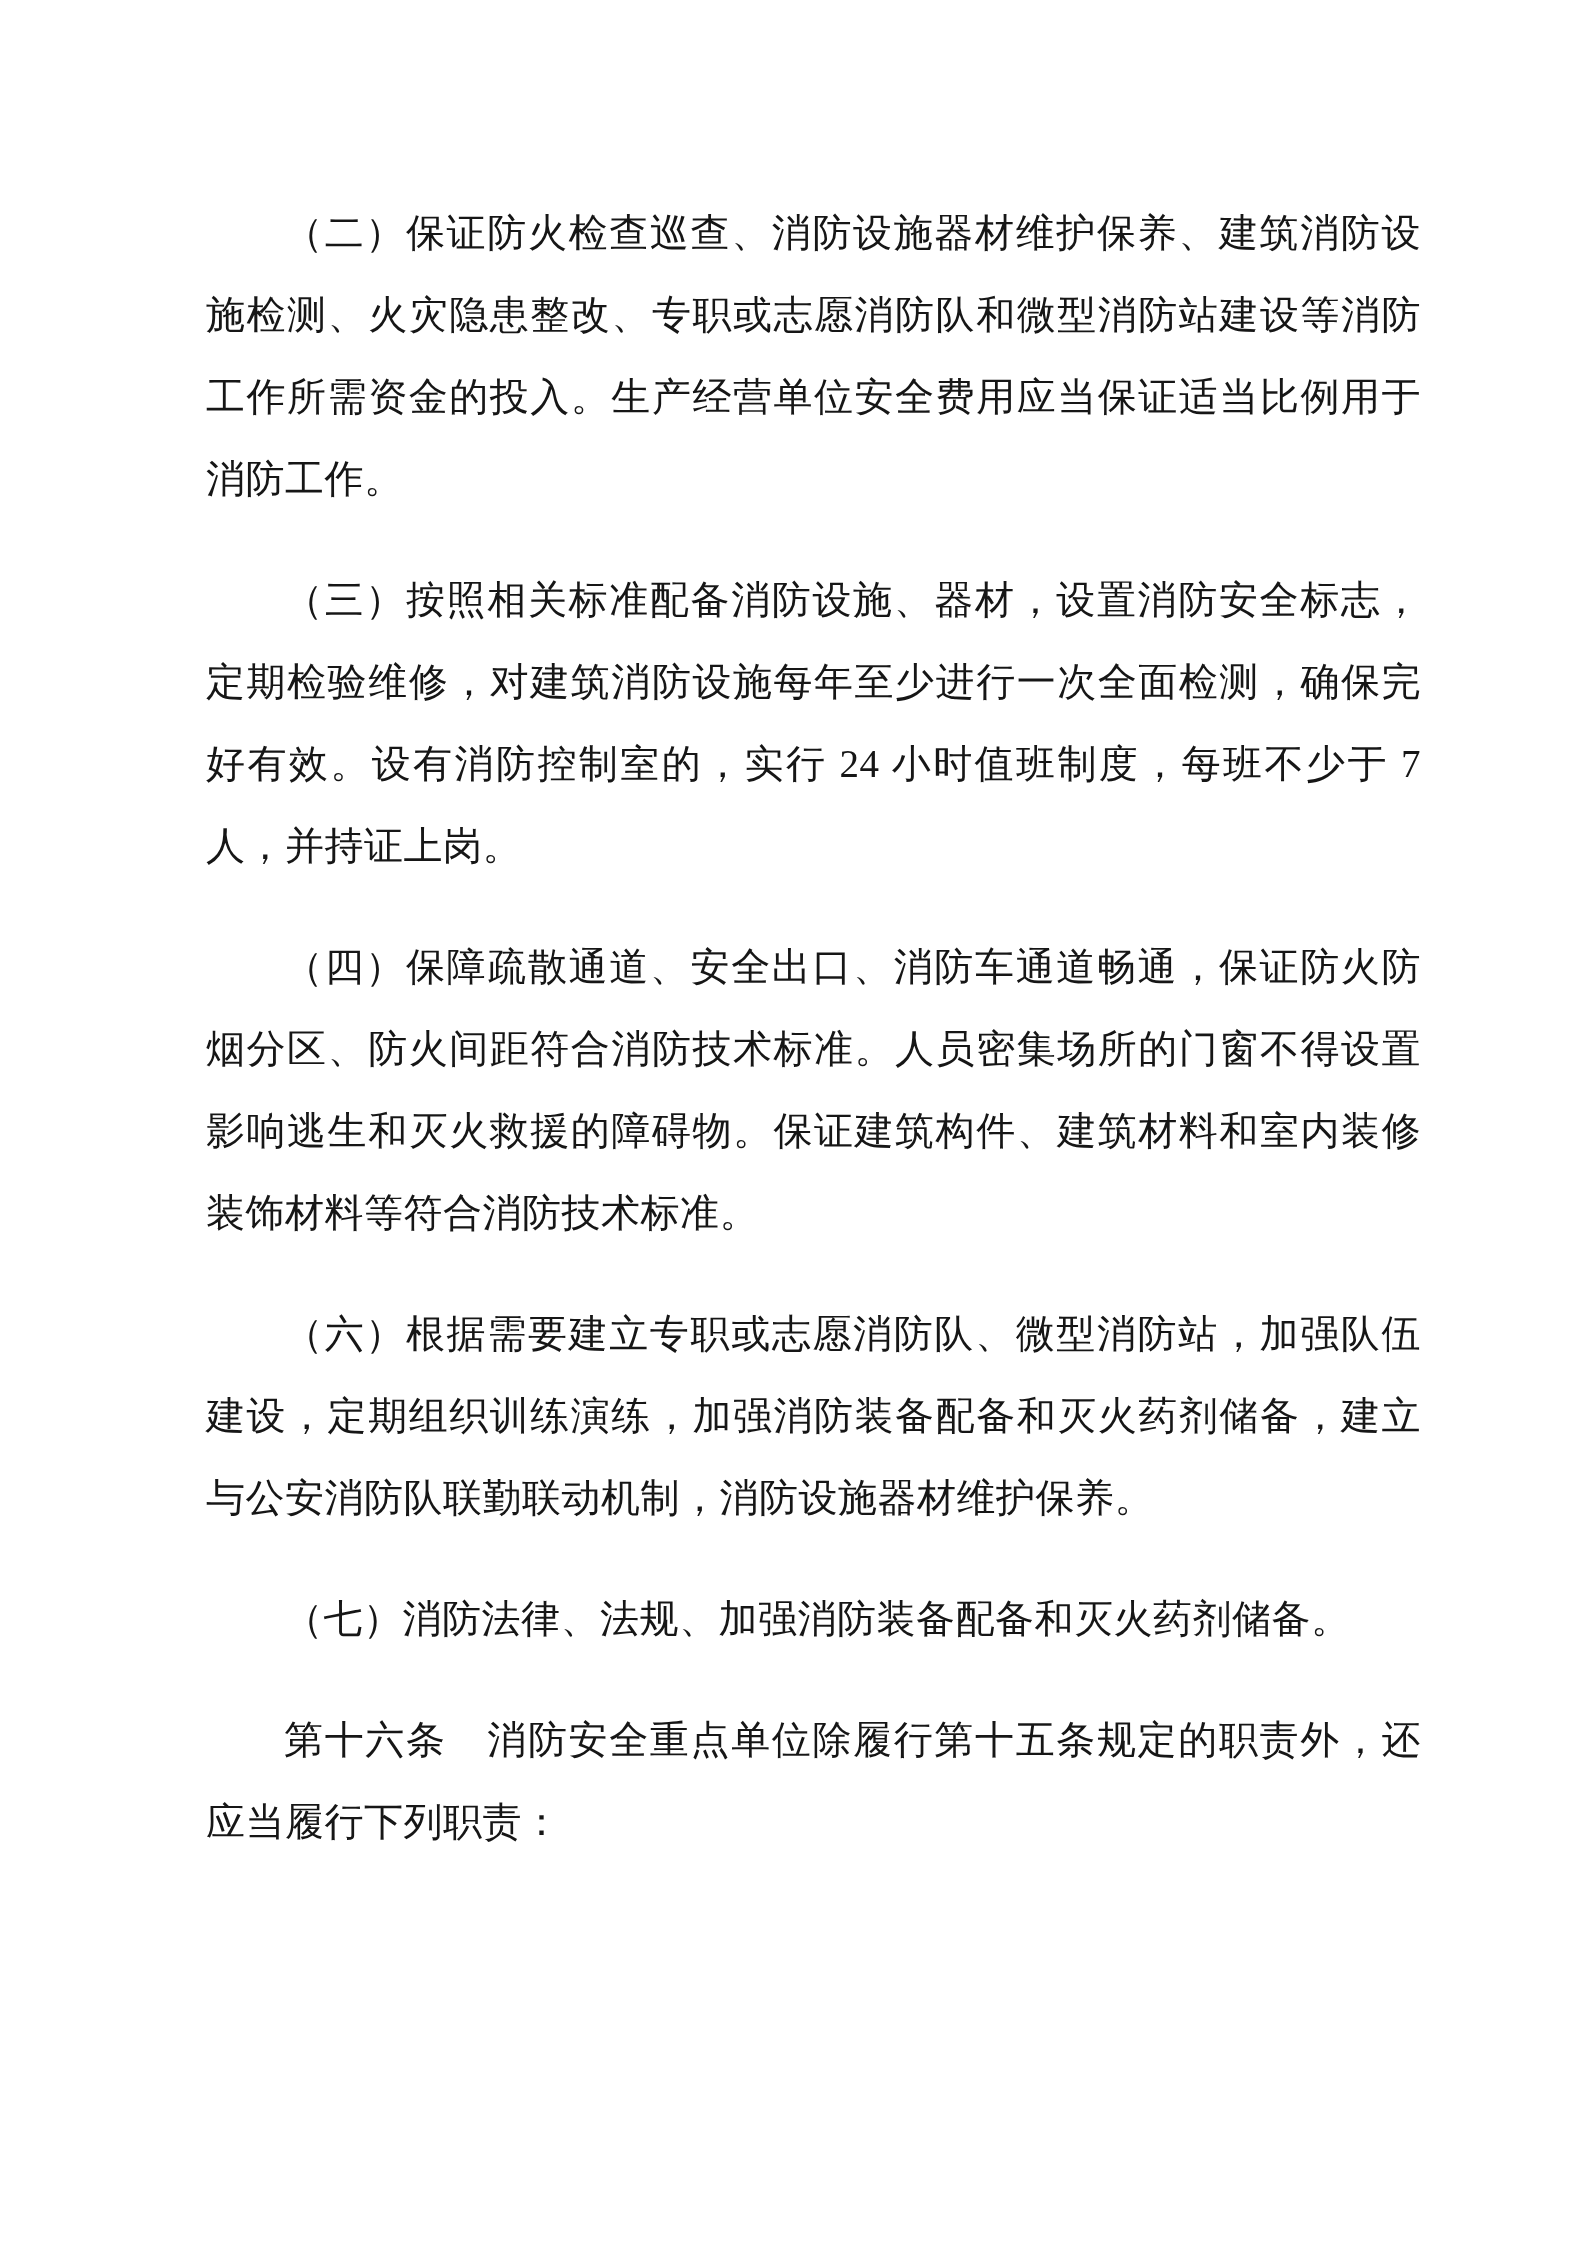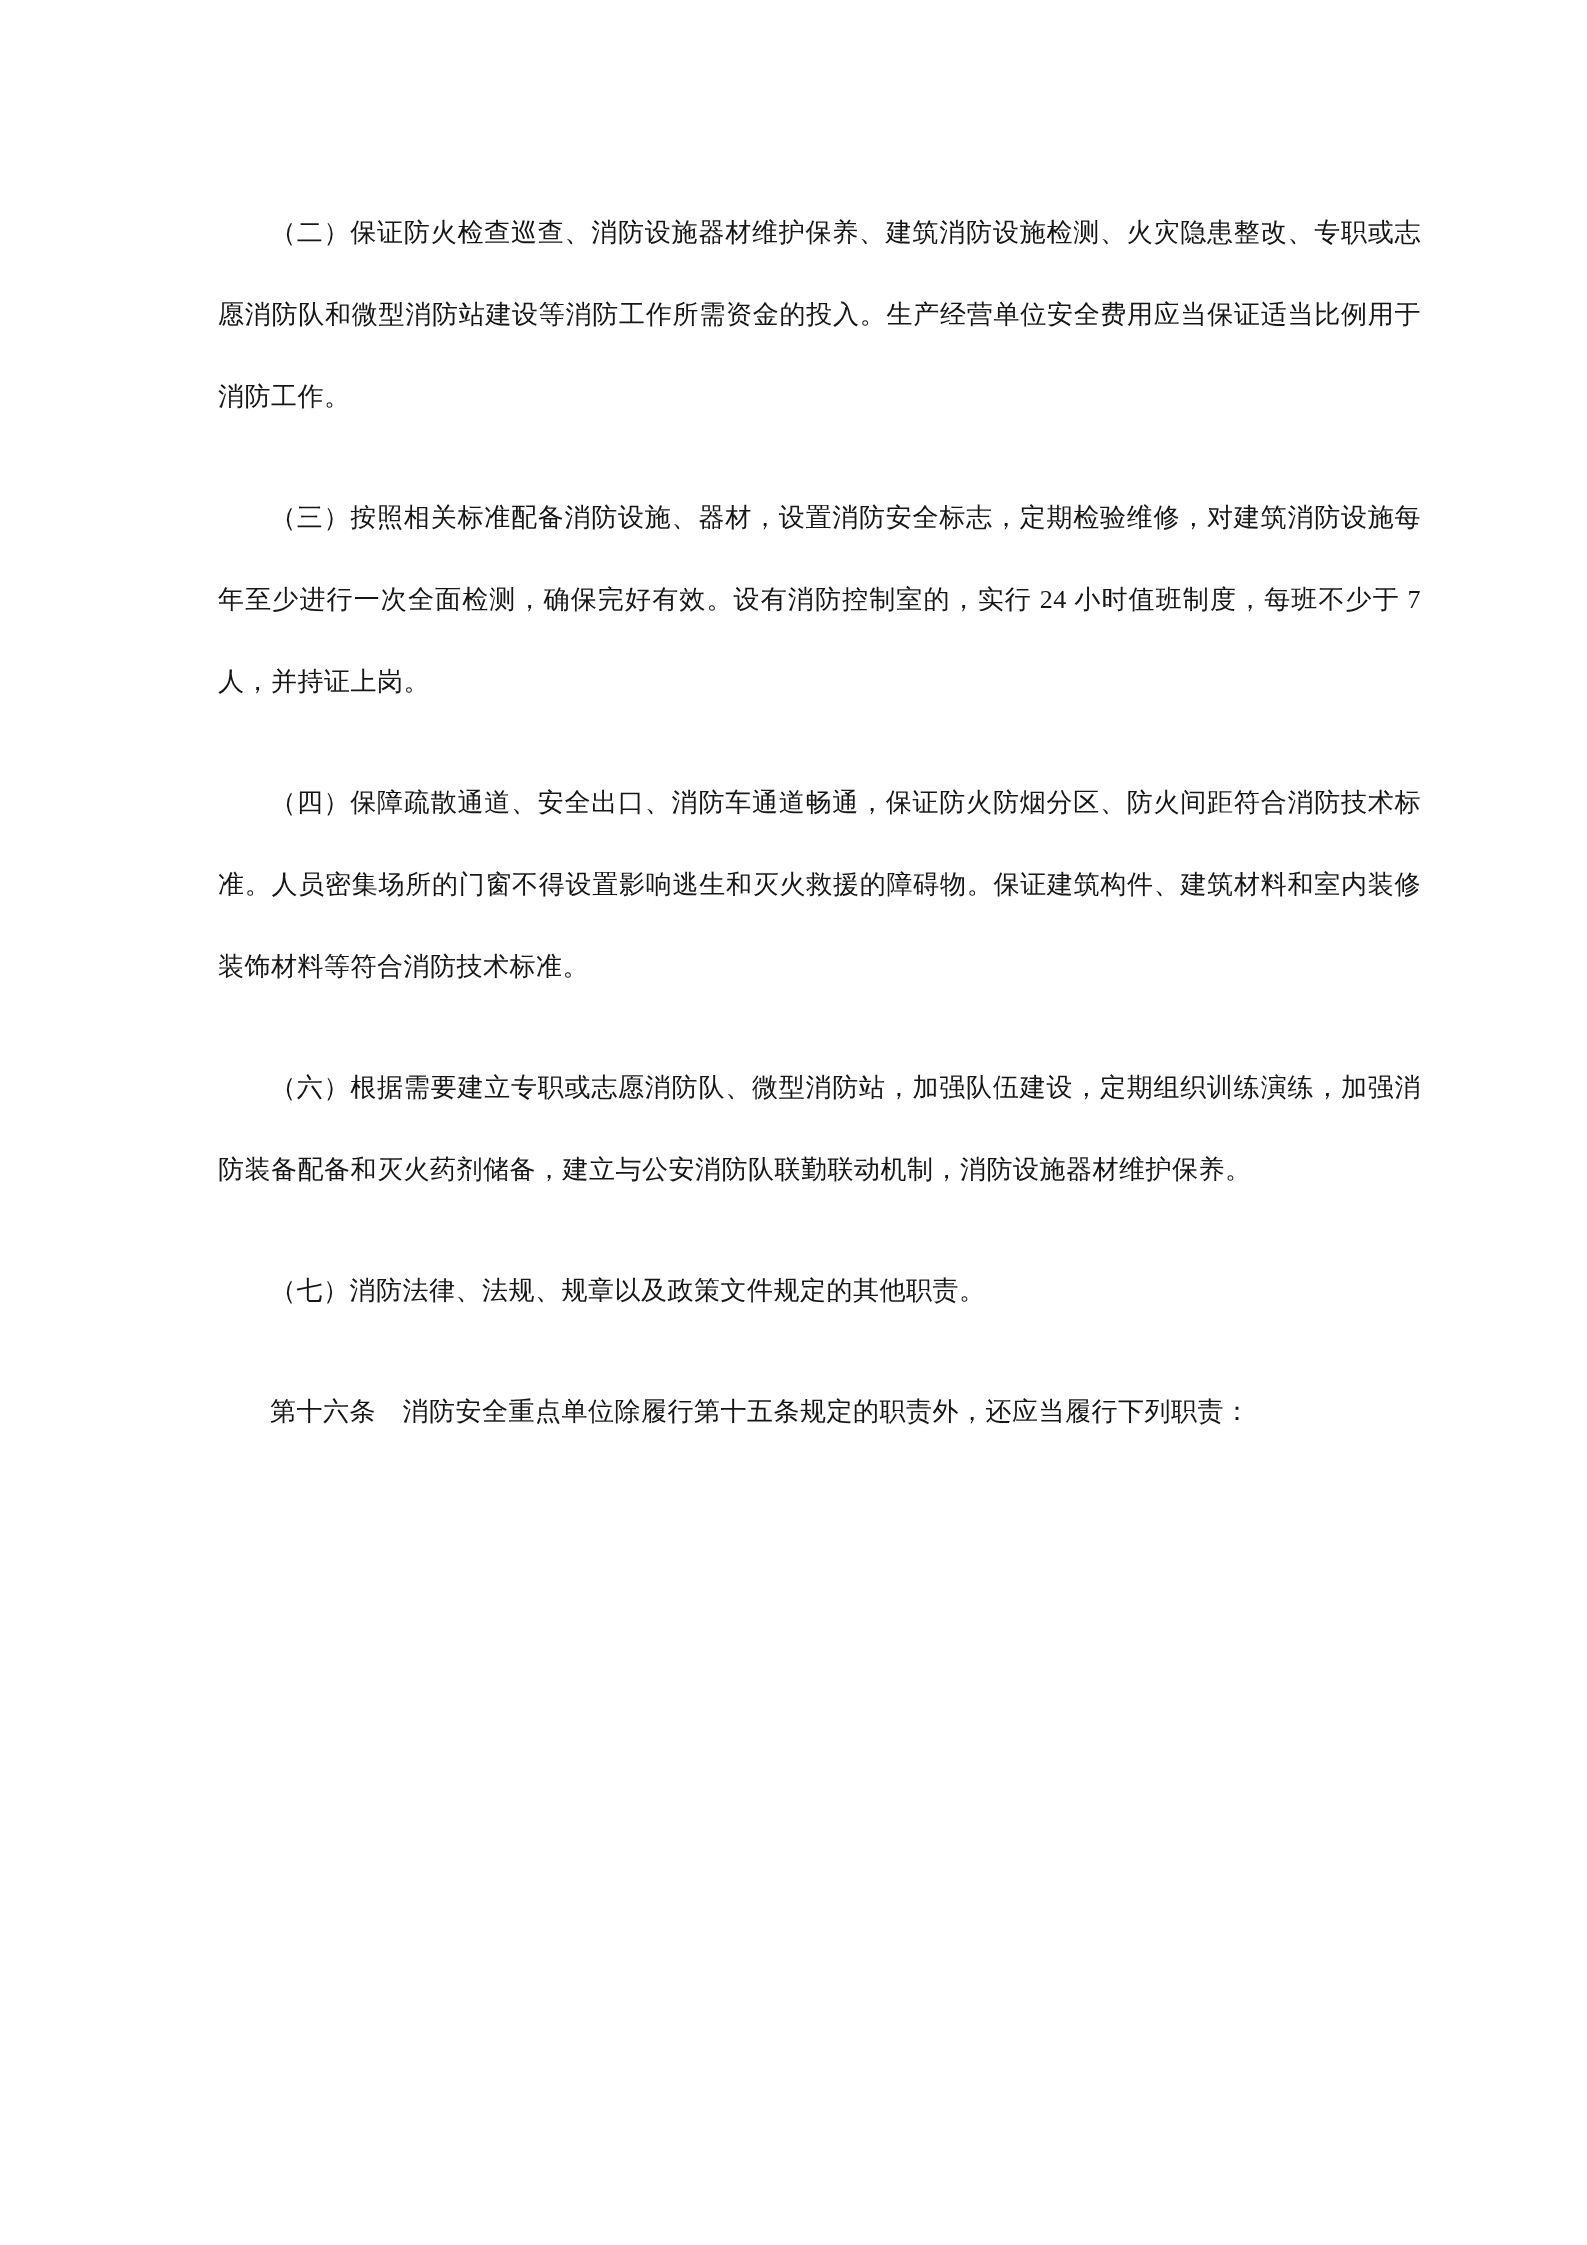--- a/index.html
+++ b/index.html
@@ -11,22 +11,22 @@
     position: relative;
     width: 1587px;
     min-height: 2245px;
     background: #ffffff;
     box-sizing: border-box;
     padding: 192px 166px 60px 206px;
     font-family: "Liberation Serif", "DejaVu Serif", serif;
     color: #161616;
   }
   .doc-body p {
-    margin: 0 0 39px 12px;
-    font-size: 26px;
+    margin: 0 0 39px 0;
+    font-size: 39px;
     line-height: 82px;
     text-align: justify;
     text-justify: inter-ideograph;
     text-indent: 2em;
     word-break: break-all;
     letter-spacing: 0.5px;
   }
   .doc-body p:last-child {
     margin-bottom: 0;
   }
@@ -41,19 +41,19 @@
   <div class="doc-body">
     <p>（二）保证防火检查巡查、消防设施器材维护保养、建筑消防设施检测、火灾隐患整改、专职或志愿消防队和微型消防站建设等消防工作所需资金的投入。生产经营单位安全费用应当保证适当比例用于消防工作。</p>
 
     <p>（三）按照相关标准配备消防设施、器材，设置消防安全标志，定期检验维修，对建筑消防设施每年至少进行一次全面检测，确保完好有效。设有消防控制室的，实行 24 小时值班制度，每班不少于 7 人，并持证上岗。</p>
 
     <p>（四）保障疏散通道、安全出口、消防车通道畅通，保证防火防烟分区、防火间距符合消防技术标准。人员密集场所的门窗不得设置影响逃生和灭火救援的障碍物。保证建筑构件、建筑材料和室内装修装饰材料等符合消防技术标准。</p>
 
 
     <p>（六）根据需要建立专职或志愿消防队、微型消防站，加强队伍建设，定期组织训练演练，加强消防装备配备和灭火药剂储备，建立与公安消防队联勤联动机制，消防设施器材维护保养。</p>
 
-    <p>（七）消防法律、法规、规章以及政策文件规定的其他职责。</p>
+    <p>（七）消防法律、法规、加强消防装备配备和灭火药剂储备。</p>
 
     <p>
       <span class="article-no">第十六条</span><span>　消防安全重点单位除履行第十五条规定的职责外，还应当履行下列职责：</span>
     </p>
   </div>
 </div>
 
 </body></html>

